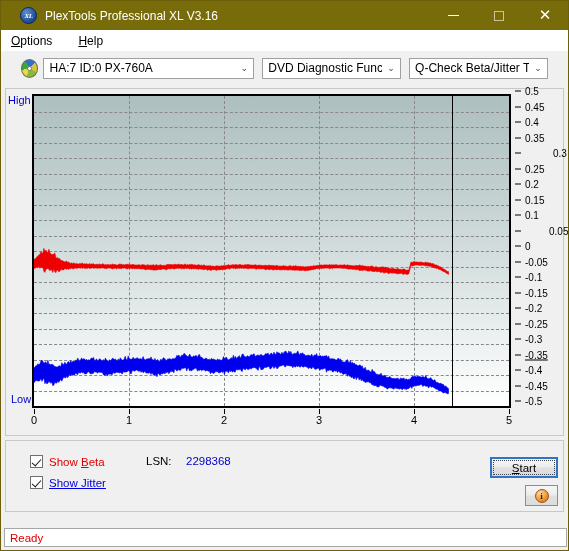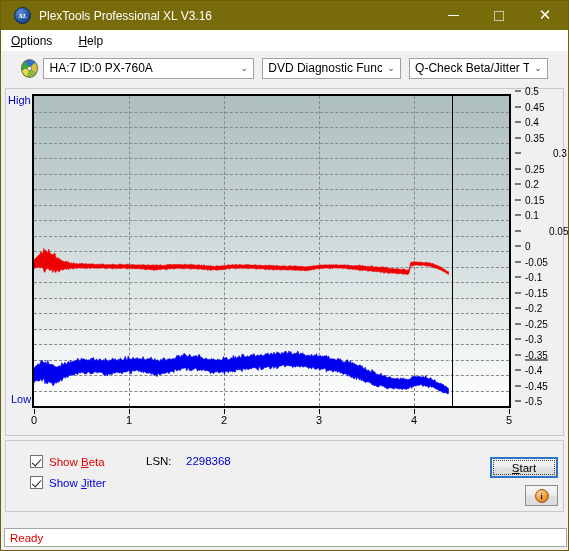--- a/index.html
+++ b/index.html
@@ -21,21 +21,21 @@
   
   #titlebar {
     height: 29px;
     background: #786c0a;
     display: flex;
     align-items: center;
     position: relative;
   }
   #app-icon {
     width: 17px; height: 17px;
-    margin-left: 13px; margin-right: 8px;
+    margin-left: 19px; margin-right: 8px;
     border-radius: 50%;
     background: radial-gradient(circle at 35% 30%, #5b8fd6 0%, #1f4e9c 65%, #123163 100%);
     border: 1px solid #0d2550;
     box-sizing: border-box;
     display: flex; align-items: center; justify-content: center;
     font-size: 7px; font-weight: bold; color: #ffffff;
     font-family: "Liberation Serif", serif;
     font-style: italic;
     letter-spacing: -0.5px;
   }
@@ -253,21 +253,21 @@
   .checkbox.checked::after {
     content: "";
     position: absolute;
     left: 3px; top: 1px;
     width: 4px; height: 8px;
     border: solid #1a1a1a;
     border-width: 0 1.6px 1.6px 0;
     transform: rotate(42deg);
   }
   .lbl-beta { color: #e00000; }
-  .lbl-jitter { color: #0000dd; }
+  .lbl-jitter { color: #0000dd; text-decoration: underline; }
   .lbl-beta u, .lbl-jitter u { text-decoration: underline; }
 
   #lsn-label {
     position: absolute;
     left: 140px; top: 14px;
     font-size: 11.5px;
     color: #000000;
   }
   #lsn-value {
     position: absolute;

